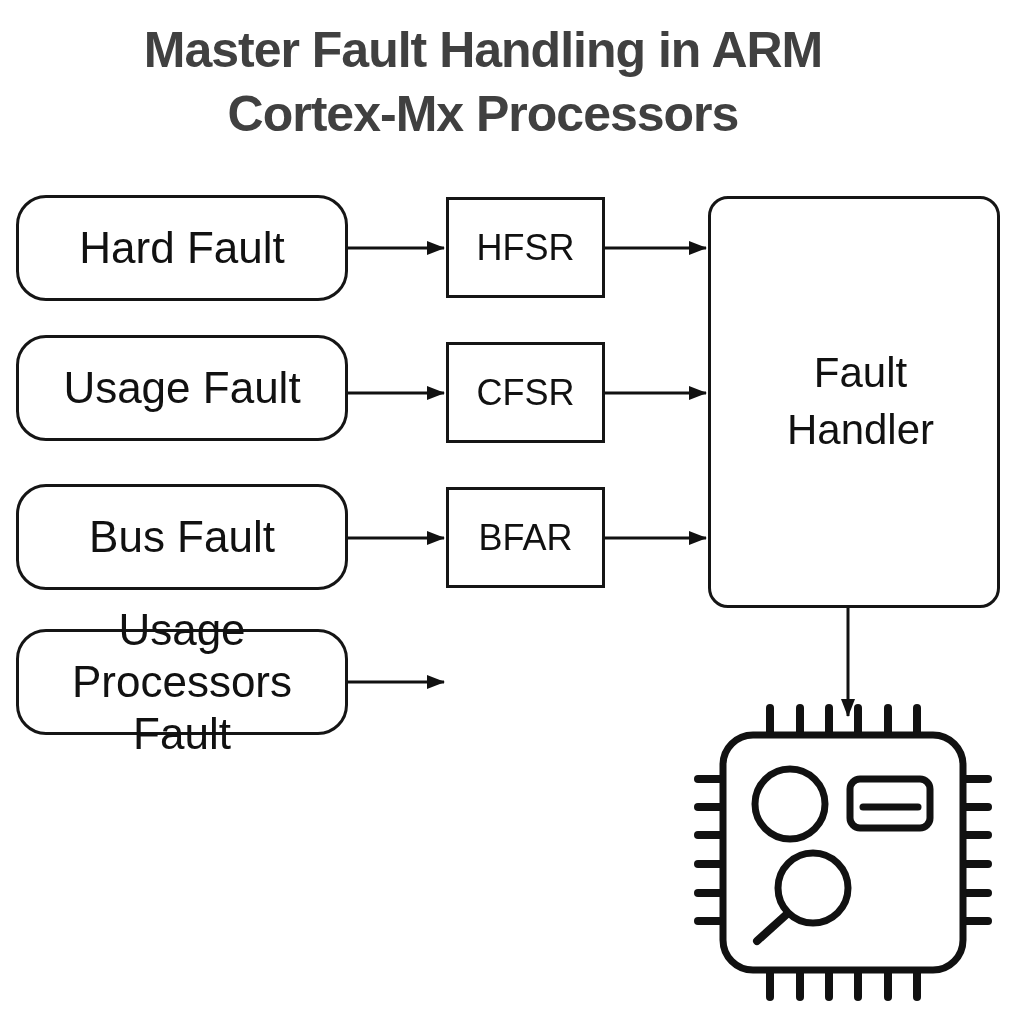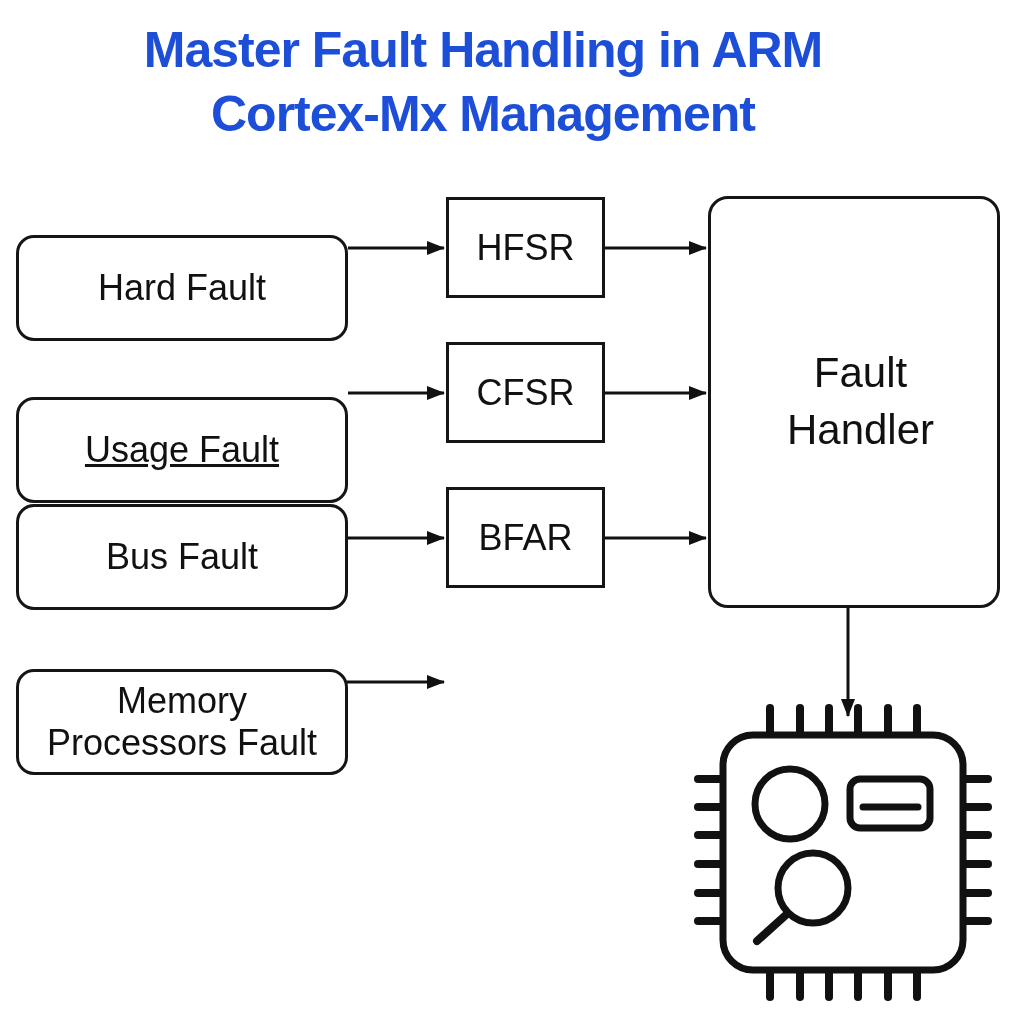--- a/index.html
+++ b/index.html
@@ -19,42 +19,41 @@
   .title {
     position: absolute;
     top: 18px;
     left: 0;
     width: 966px;
     text-align: center;
     font-size: 50px;
     font-weight: 700;
     letter-spacing: -1px;
     line-height: 1.28;
-    color: #1d4ed8;
+    color: #404040;
   }
   .title span { display: block; }
   .box {
     position: absolute;
     box-sizing: border-box;
     border: 3px solid #151515;
     background: #ffffff;
     display: flex;
     flex-direction: column;
     align-items: center;
     justify-content: center;
     text-align: center;
   }
   .src-box {
     left: 16px;
     width: 332px;
     height: 106px;
-    border-radius: 18px;
-    font-size: 36px;
+    border-radius: 30px;
+    font-size: 44px;
     line-height: 1.18;
-    margin-top: 40px;
   }
   .reg-box {
     left: 446px;
     width: 159px;
     height: 101px;
     border-radius: 0;
     font-size: 36px;
   }
   .handler-box {
     left: 708px;
@@ -76,34 +75,34 @@
     pointer-events: none;
   }
 </style>
 </head>
 <body>
 
 <div class="canvas">
 
   <div class="title">
     <span>Master Fault Handling in ARM</span>
-    <span>Cortex-Mx Management</span>
+    <span>Cortex-Mx Processors</span>
   </div>
 
   <div class="box src-box" style="top:195px;">
     <span>Hard Fault</span>
   </div>
-  <div class="box src-box" style="top:357px;text-decoration:underline;">
+  <div class="box src-box" style="top:335px;">
     <span>Usage Fault</span>
   </div>
-  <div class="box src-box" style="top:464px;">
+  <div class="box src-box" style="top:484px;">
     <span>Bus Fault</span>
   </div>
   <div class="box src-box" style="top:629px;">
-    <span>Memory</span>
+    <span>Usage</span>
     <span>Processors Fault</span>
   </div>
 
   <div class="box reg-box" style="top:197px;">
     <span>HFSR</span>
   </div>
   <div class="box reg-box" style="top:342px;">
     <span>CFSR</span>
   </div>
   <div class="box reg-box" style="top:487px;">

